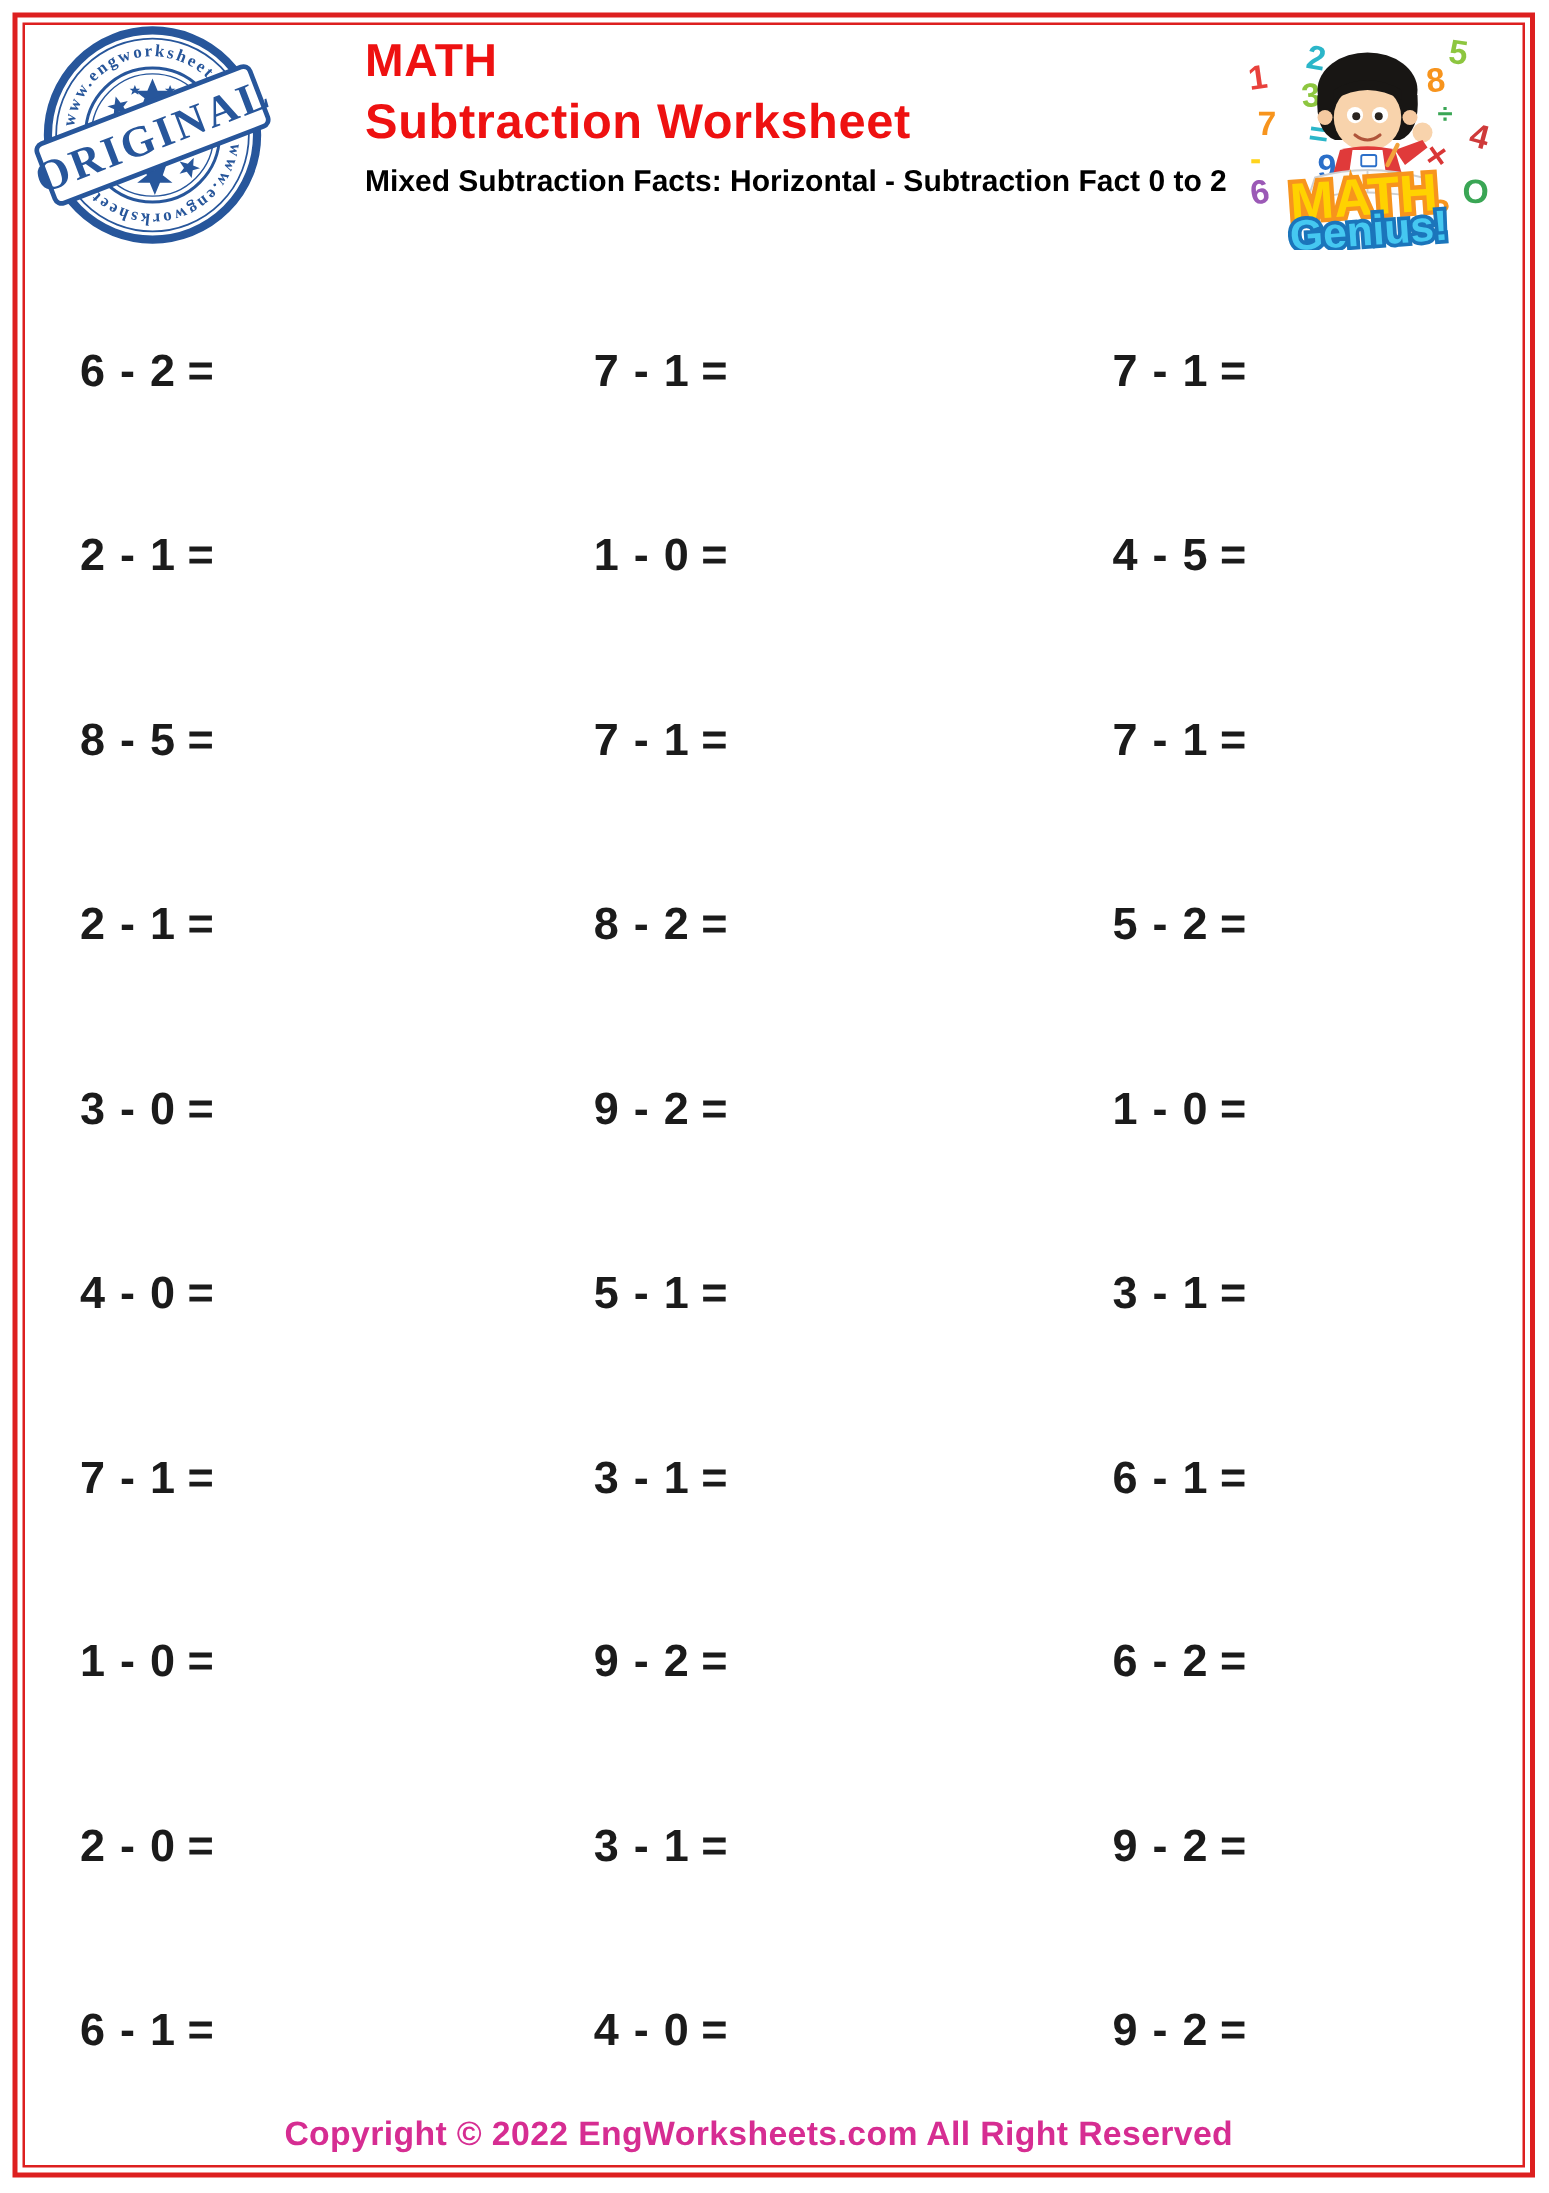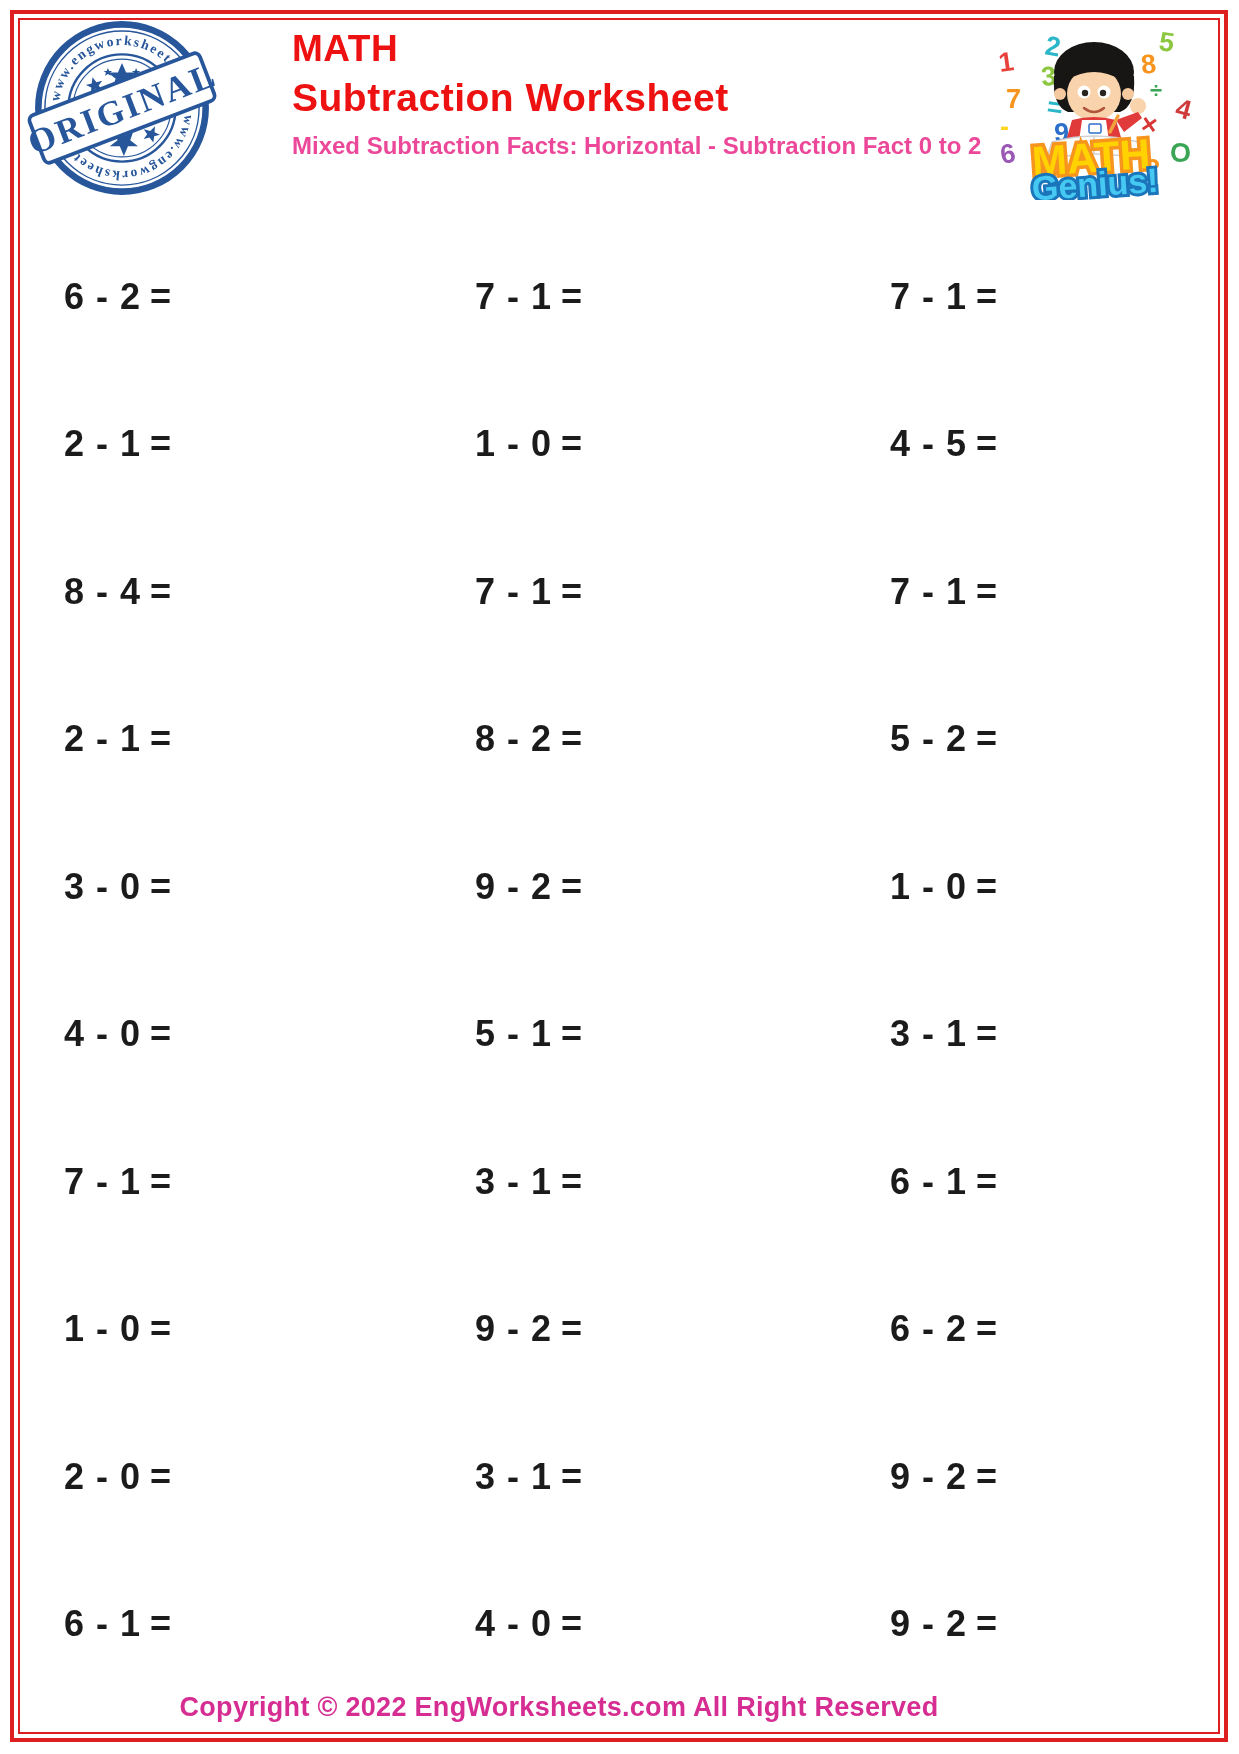--- a/index.html
+++ b/index.html
@@ -23,21 +23,21 @@
   .hdr-category{
     position:absolute;left:292px;top:28px;
     font-size:37px;font-weight:bold;color:#ee1111;letter-spacing:.5px;
   }
   .hdr-title{
     position:absolute;left:292px;top:76px;
     font-size:39px;font-weight:bold;color:#ee1111;letter-spacing:.5px;
   }
   .hdr-subtitle{
     position:absolute;left:292px;top:132px;
-    font-size:24px;font-weight:bold;color:#ec4899;
+    font-size:24px;font-weight:bold;color:#000000;
   }
   
   .stamp{position:absolute;left:26px;top:14px;width:192px;height:188px;}
   
   .mg-logo{position:absolute;left:992px;top:20px;width:205px;height:180px;}
   
   .problems{
     position:absolute;left:0;top:223px;width:1118px;height:1475px;
     display:grid;
     grid-template-columns:411px 415px auto;
@@ -46,21 +46,21 @@
   }
   .problem-cell{
     display:flex;align-items:center;
     font-size:36px;font-weight:bold;color:#1b1b1b;letter-spacing:1px;
   }
   .problem-cell .eq{margin-left:9px;letter-spacing:0;}
   
   .footer{
     position:absolute;left:0;top:1692px;width:1118px;
     text-align:center;
-    font-size:27px;font-weight:bold;color:#d62d92;letter-spacing:.3px;
+    font-size:27px;font-weight:bold;color:#d62d92;letter-spacing:.3px;padding-left:48px;
   }
 </style>
 </head>
 <body>
 
 <div class="page">
 
   <div class="frame-outer"></div>
   <div class="frame-inner"></div>
 
@@ -189,21 +189,21 @@
       </div>
       <div class="problem-cell">
         <span class="expr">1 - 0</span>
         <span class="eq">=</span>
       </div>
       <div class="problem-cell">
         <span class="expr">4 - 5</span>
         <span class="eq">=</span>
       </div>
       <div class="problem-cell">
-        <span class="expr">8 - 4</span>
+        <span class="expr">8 - 5</span>
         <span class="eq">=</span>
       </div>
       <div class="problem-cell">
         <span class="expr">7 - 1</span>
         <span class="eq">=</span>
       </div>
       <div class="problem-cell">
         <span class="expr">7 - 1</span>
         <span class="eq">=</span>
       </div>

